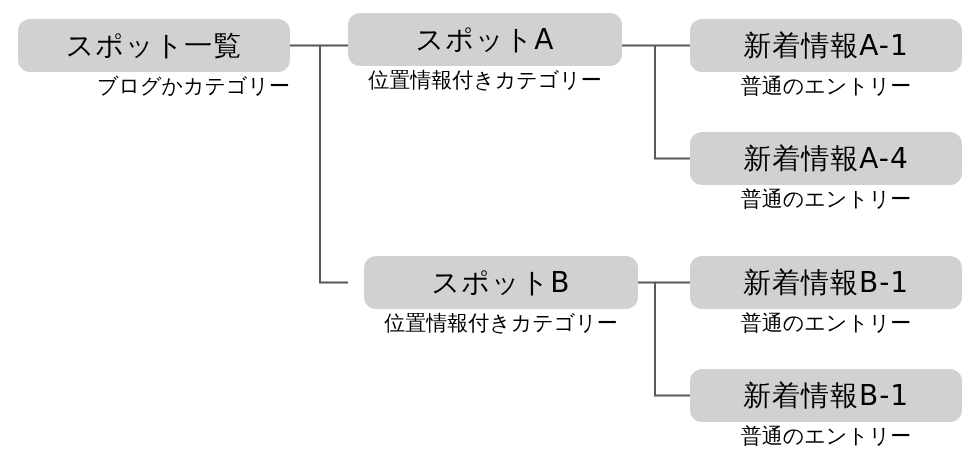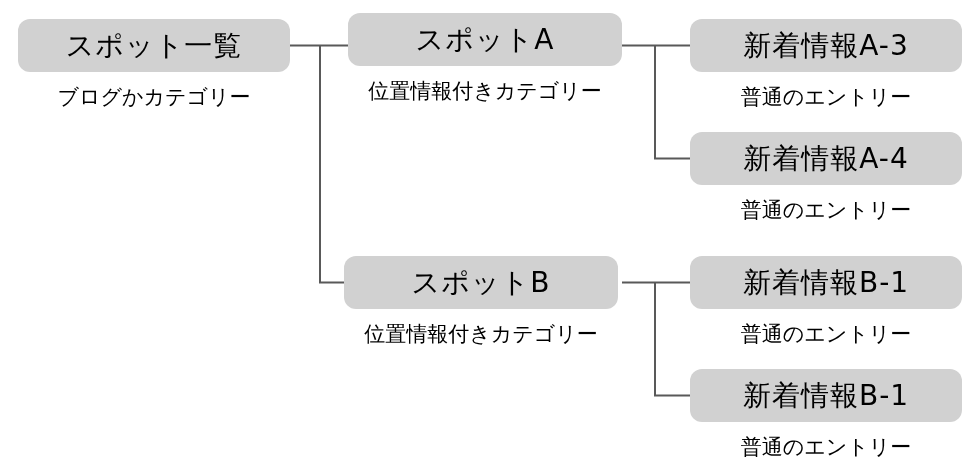--- a/index.html
+++ b/index.html
@@ -37,56 +37,56 @@
     align-items: center;
     justify-content: center;
     font-size: 28px;
     line-height: 1;
     color: #000000;
     letter-spacing: 1px;
     box-sizing: border-box;
     z-index: 2;
   }
   .node-sub {
-    margin-top: 13px;
+    margin-top: 2px;
     font-size: 21px;
     line-height: 1.2;
     color: #000000;
     text-align: center;
     white-space: nowrap;
   }
 </style>
 </head>
 <body>
 
 <div class="canvas">
 
   <svg class="connectors" viewBox="0 0 980 471" xmlns="http://www.w3.org/2000/svg">
     <path d="M290 45.5 H348 M320 45.5 V282.5 H348" fill="none" stroke="#595959" stroke-width="2"></path>
     <path d="M622 45.5 H690 M655 45.5 V158.5 H690" fill="none" stroke="#595959" stroke-width="2"></path>
     <path d="M622 282.5 H690 M655 282.5 V395.5 H690" fill="none" stroke="#595959" stroke-width="2"></path>
   </svg>
 
-  <div class="node" style="left:18px; top:19px; width:272px;">
+  <div class="node" style="left:18px; top:19px; width:272px;align-items:flex-end;">
     <div class="node-box">スポット一覧</div>
     <div class="node-sub">ブログかカテゴリー</div>
   </div>
 
   <div class="node" style="left:348px; top:13px; width:274px;">
     <div class="node-box">スポットA</div>
     <div class="node-sub">位置情報付きカテゴリー</div>
   </div>
 
-  <div class="node" style="left:344px; top:256px; width:274px;justify-content:center;">
+  <div class="node" style="left:364px; top:256px; width:274px;justify-content:center;">
     <div class="node-box">スポットB</div>
     <div class="node-sub">位置情報付きカテゴリー</div>
   </div>
 
   <div class="node" style="left:690px; top:19px; width:272px;">
-    <div class="node-box">新着情報A-3</div>
+    <div class="node-box">新着情報A-1</div>
     <div class="node-sub">普通のエントリー</div>
   </div>
 
   <div class="node" style="left:690px; top:132px; width:272px;">
     <div class="node-box">新着情報A-4</div>
     <div class="node-sub">普通のエントリー</div>
   </div>
 
   <div class="node" style="left:690px; top:256px; width:272px;">
     <div class="node-box">新着情報B-1</div>

